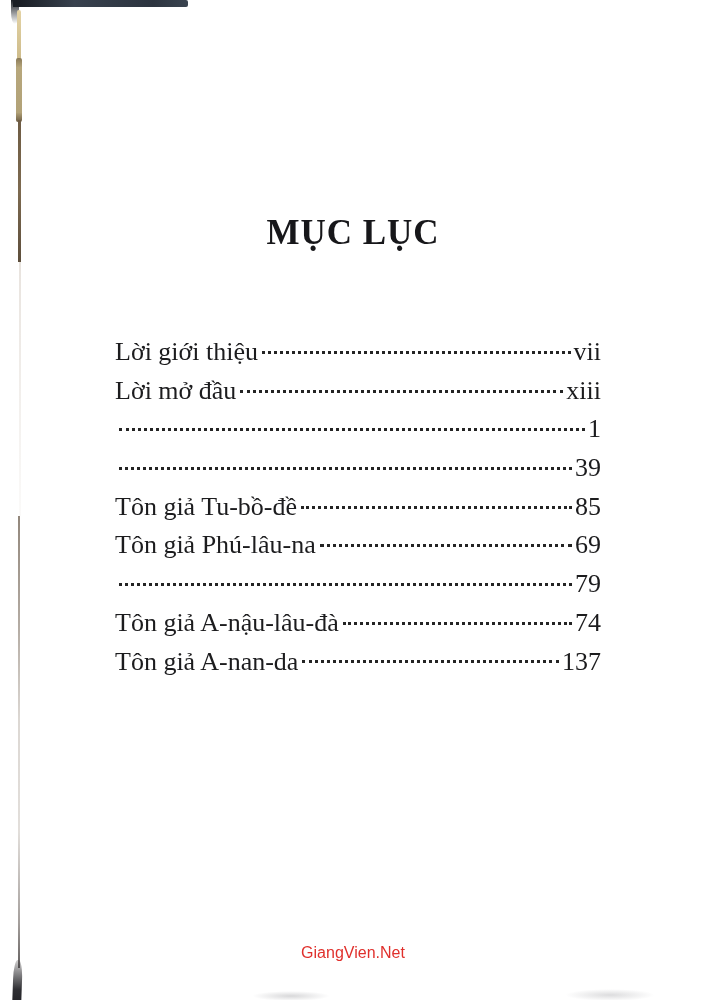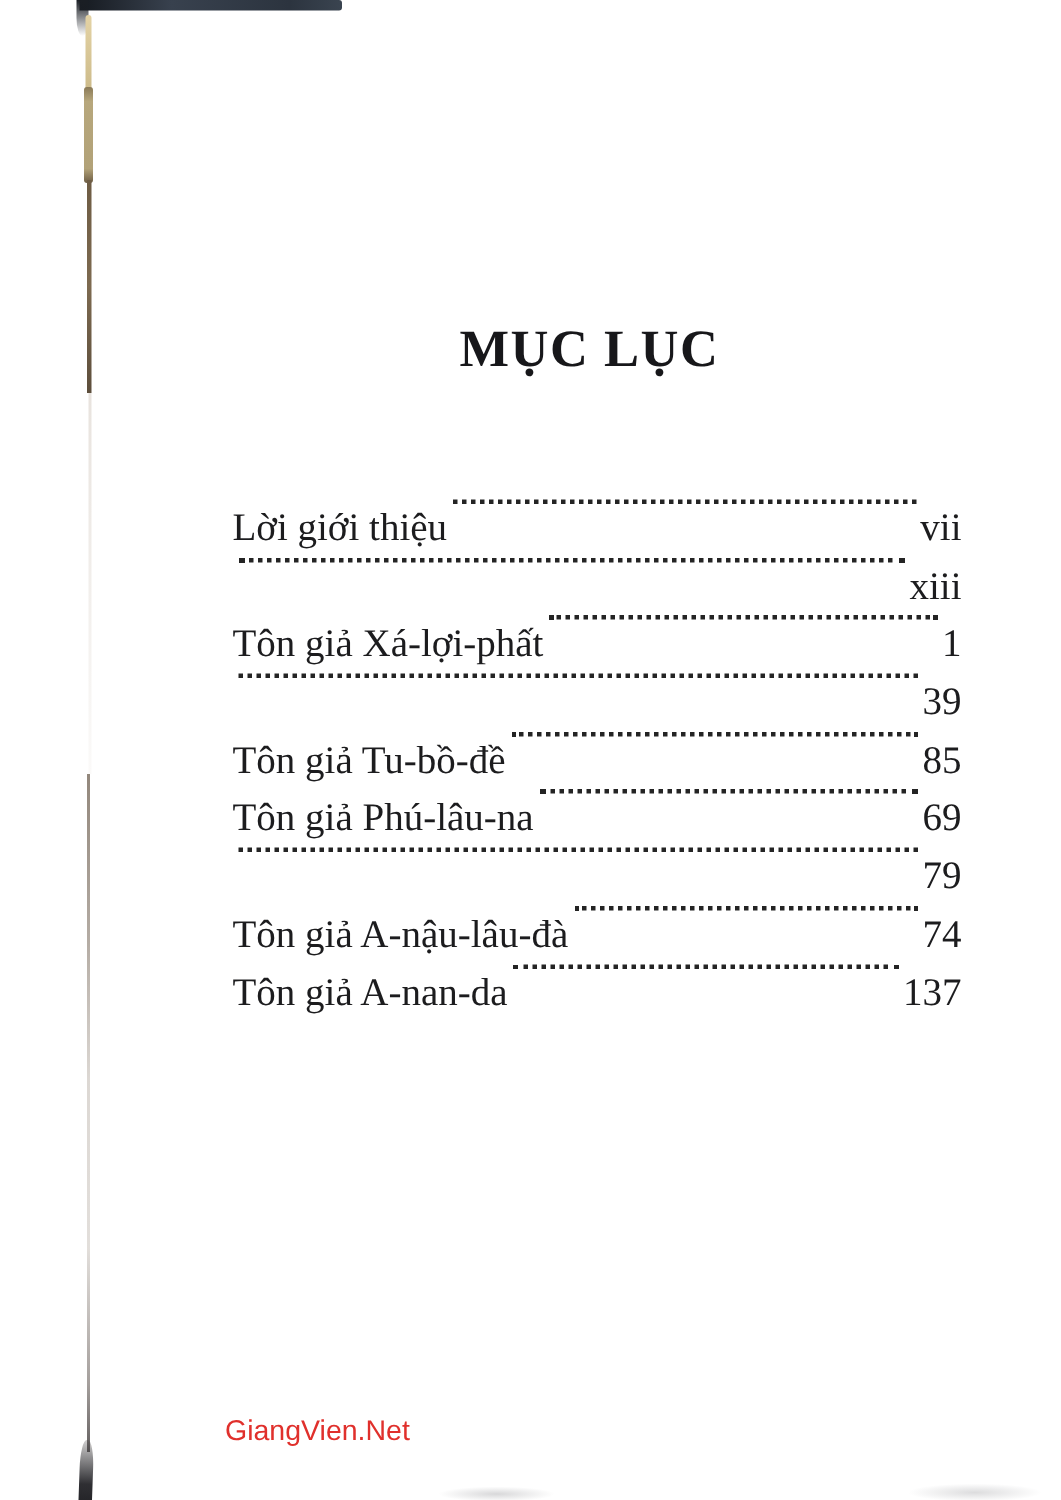--- a/index.html
+++ b/index.html
@@ -1,21 +1,21 @@
 <!DOCTYPE html>
 <html><head>
 <meta charset="utf-8">
 <style>
   html,body{margin:0;padding:0;}
   body{
     width:707px;height:1000px;position:relative;overflow:hidden;
     background:#ffffff;
     font-family:"Liberation Serif","DejaVu Serif",serif;
   }
-  .page{position:absolute;inset:0;background:#fff;margin-left:40px;}
+  .page{position:absolute;inset:0;background:#fff;}
 
   
   .artifact{position:absolute;pointer-events:none;}
   .top-bar{
     left:13px;top:0;width:175px;height:7px;
     background:linear-gradient(to right,#161a20,#38414e 35%,#2c343f 80%,#3a4450);
     border-radius:0 2px 2px 0;
   }
   .corner-blob{
     left:11px;top:0;width:8px;height:24px;
@@ -69,36 +69,36 @@
   .title{
     position:absolute;left:110px;top:213px;width:486px;
     text-align:center;
     font-size:35px;font-weight:bold;color:#17171a;
     letter-spacing:1px;
   }
   .toc{
     position:absolute;left:115px;top:333px;width:486px;
   }
   .toc-row{
-    display:flex;align-items:flex-start;
+    display:flex;align-items:center;
     height:38.7px;line-height:38.7px;
     font-size:26px;color:#1c1c1e;
   }
   .toc-label{white-space:nowrap;}
   .dots{
     flex:1;margin:0 3px 0 4px;
     border-bottom:3.2px dotted #242424;
     min-width:20px;
   }
   .toc-page{white-space:nowrap;}
   .watermark{
     position:absolute;left:110px;top:944px;width:486px;
-    text-align:left;
+    text-align:center;
     font-family:"Liberation Sans","DejaVu Sans",sans-serif;
-    font-size:19px;
+    font-size:16px;
   }
 </style>
 </head>
 <body>
 
 <div class="page">
 
   <div class="artifact top-bar"></div>
   <div class="artifact corner-blob"></div>
   <div class="artifact tan-line-a"></div>
@@ -114,26 +114,26 @@
 
   <div class="toc" style="color: rgb(28, 28, 30);">
 
       <div class="toc-row">
         <span class="toc-label">Lời giới thiệu</span>
         <span class="dots"></span>
         <span class="toc-page">vii</span>
       </div>
 
       <div class="toc-row">
+        <span class="toc-label">Lời mở đầu</span>
         <span class="dots"></span>
         <span class="toc-page">xiii</span>
       </div>
 
       <div class="toc-row">
-        <span class="toc-label">Tôn giả Xá-lợi-phất</span>
         <span class="dots"></span>
         <span class="toc-page">1</span>
       </div>
 
 
       <div class="toc-row">
         <span class="dots"></span>
         <span class="toc-page">39</span>
       </div>
 

